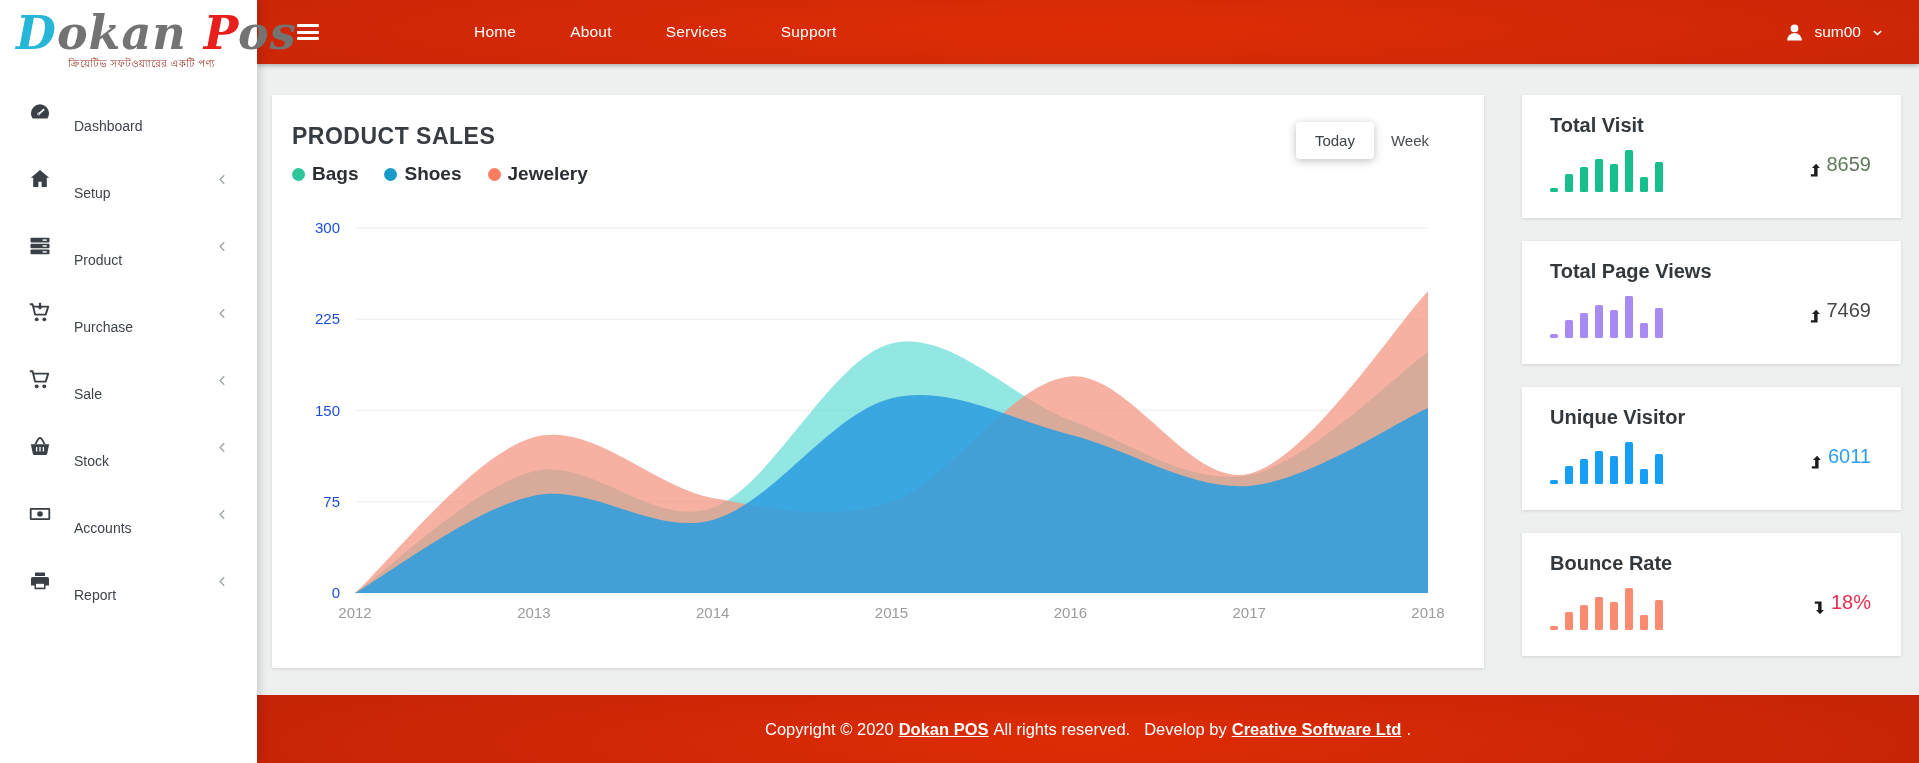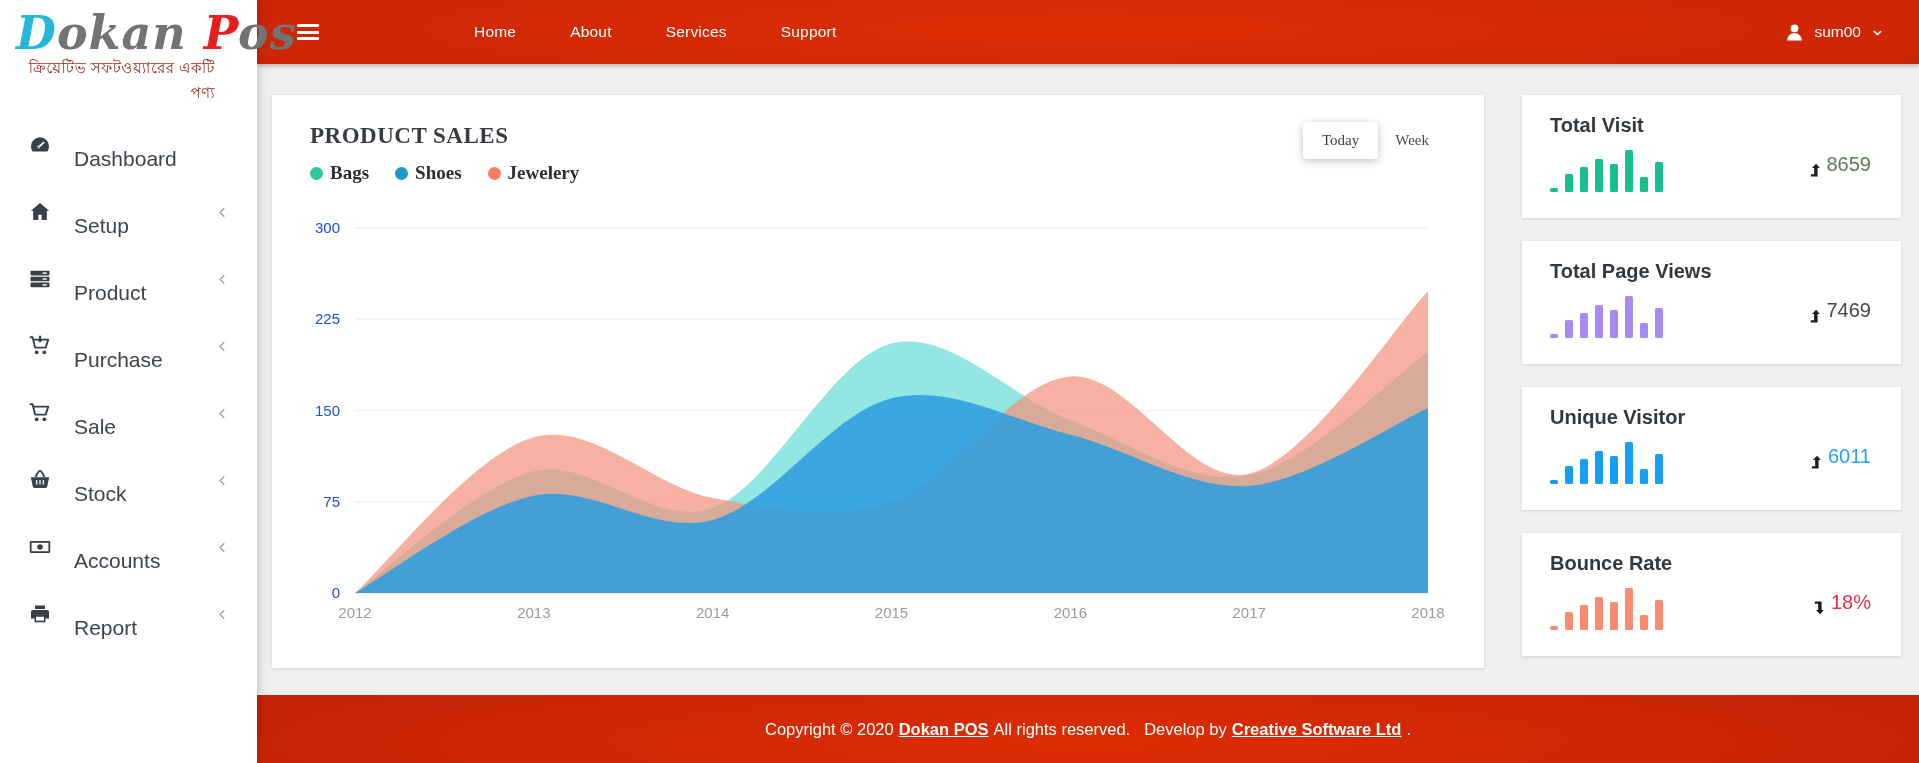--- a/index.html
+++ b/index.html
@@ -11,28 +11,28 @@
 
   
   .sidebar { position:absolute; left:0; top:0; width:257px; height:763px;
     background:#fff; box-shadow:3px 0 8px rgba(0,0,0,.15); z-index:10; }
   .logo { padding:8px 14px 0 16px; cursor:pointer; }
   .logo-text { font-family:"DejaVu Serif", serif; font-style:italic; font-weight:bold;
     font-size:46px; line-height:1.1; letter-spacing:1px; white-space:nowrap; }
   .logo-d { color:#25b6d8; }
   .logo-dark { color:#737373; }
   .logo-p { color:#e8201d; }
-  .logo-tagline { display:block; text-align:right; padding-right:28px; font-size:15px;
+  .logo-tagline { display:block; text-align:right; padding-right:28px; font-size:10px;
     color:#93291b; margin-top:-3px; letter-spacing:.5px; }
   .menu { margin-top:12px; }
   .menu-item { display:flex; align-items:center; height:55px; margin-bottom:12px;
     padding:0 26px 0 28px; cursor:pointer; color:#3e444b; }
   .micon { width:24px; height:24px; margin-right:22px; flex:none; }
   .micon svg { width:100%; height:100%; fill:#3a4047; }
-  .menu-label { font-size:21px;margin-top:28px; }
+  .menu-label { font-size:14px;margin-top:28px; }
   .menu-chevron { margin-left:auto; width:17px; height:17px; }
   .menu-chevron svg { width:100%; height:100%; }
 
   
   .topnav { position:absolute; left:257px; right:0; top:0; height:64px;
     background:radial-gradient(130% 260% at 50% 45%, #de2d05 0%, #c62408 55%, #8e1007 100%);
     display:flex; align-items:center; color:#fff; z-index:5;
     box-shadow:0 2px 4px rgba(0,0,0,.25); }
   .hamburger { margin-left:40px; width:22px; cursor:pointer; }
   .hamburger i { display:block; height:3px; background:#fff; margin:3.5px 0; border-radius:1px; }
@@ -41,21 +41,21 @@
   .nav-user { margin-left:auto; margin-right:34px; display:flex; align-items:center; gap:9px;
     font-size:15.5px; cursor:pointer; }
   .user-icon { width:21px; height:21px; }
   .caret { width:15px; height:15px; }
 
   
   .content { position:absolute; left:257px; top:78px; right:0; bottom:68px; }
 
   .chart-card { position:absolute; left:15px; top:17px; width:1212px; height:573px;
     background:#fff; box-shadow:0 1px 3px rgba(0,0,0,.12); }
-  .cc-head { position:relative; padding:28px 38px 0 38px;font-family:Liberation Serif, serif; }
+  .cc-head { position:relative; padding:28px 38px 0 20px; }
   .cc-title { font-size:23px; font-weight:bold; color:#373c42; letter-spacing:.5px; }
   .legend { display:flex; gap:26px; margin-top:13px; }
   .legend-item { display:flex; align-items:center; gap:7px; font-size:19px; font-weight:bold;
     color:#2b2f34; cursor:pointer; }
   .legend-dot { width:13px; height:13px; border-radius:50%; }
   .tabs { position:absolute; right:38px; top:27px; display:flex; align-items:center; }
   .tab { font-size:15px; color:#464c52; padding:10px 17px; cursor:pointer; }
   .tab.active { background:#fff; border-radius:4px; box-shadow:0 2px 8px rgba(0,0,0,.25);
     color:#3c4249; padding:10px 19px; }
 

